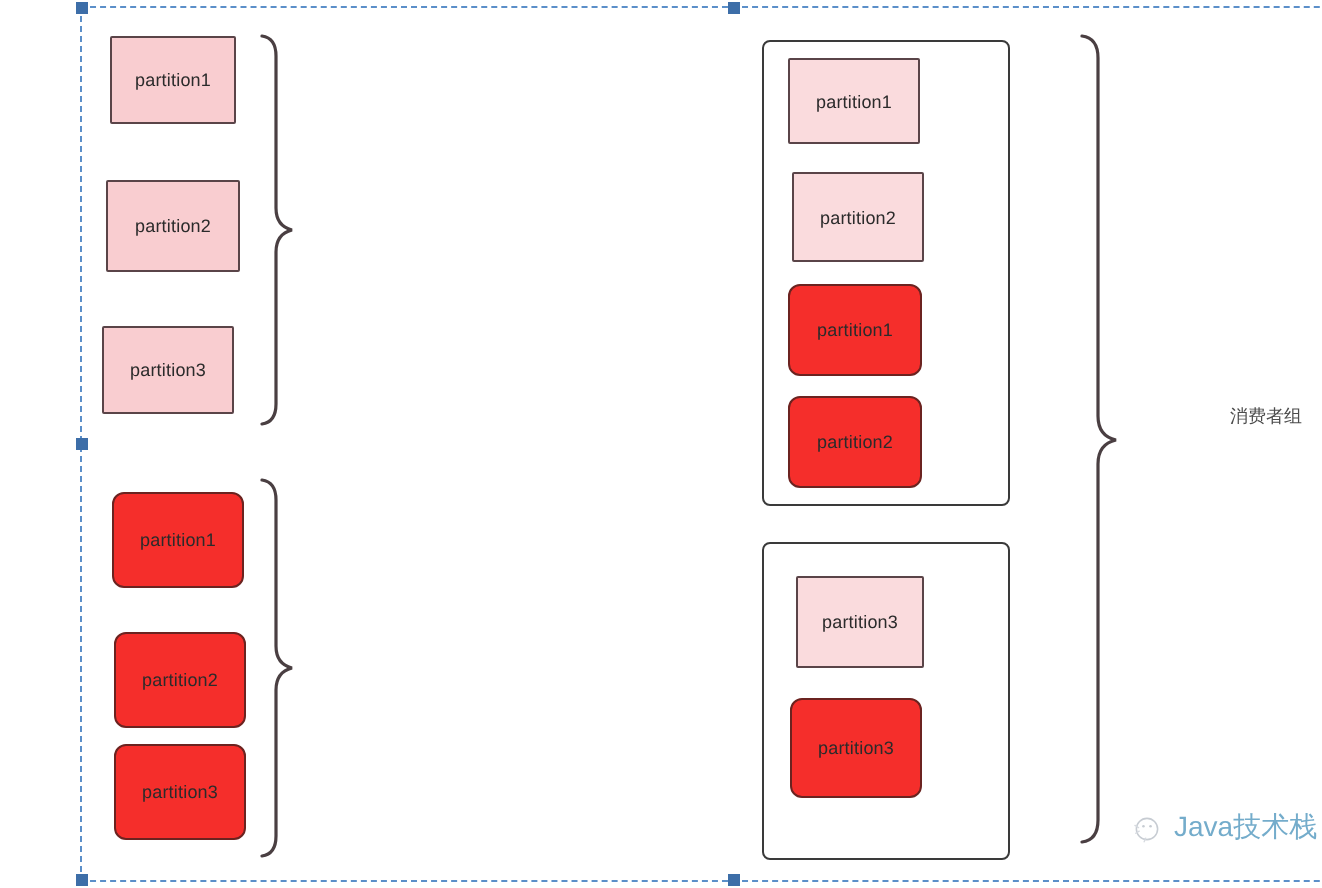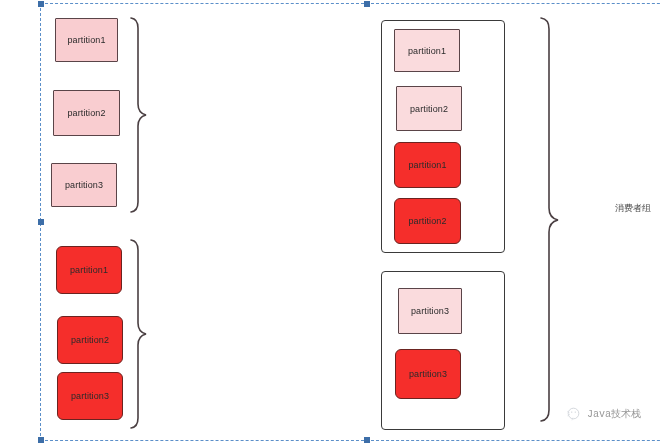--- a/index.html
+++ b/index.html
@@ -91,24 +91,24 @@
 
   
   .watermark {
     position: absolute;
     display: flex;
     align-items: center;
     gap: 5px;
     opacity: 0.55;
   }
   .wm-text {
-    font-size: 10px;
-    color: #404040;
+    font-size: 14px;
+    color: #0369a1;
     white-space: nowrap;
-    font-family: Liberation Mono, monospace;
+    font-family: Liberation Sans, sans-serif;
   }
   .wm-icon {
     width: 17px;
     height: 17px;
     flex: 0 0 auto;
   }
 </style>
 </head>
 <body>
 

